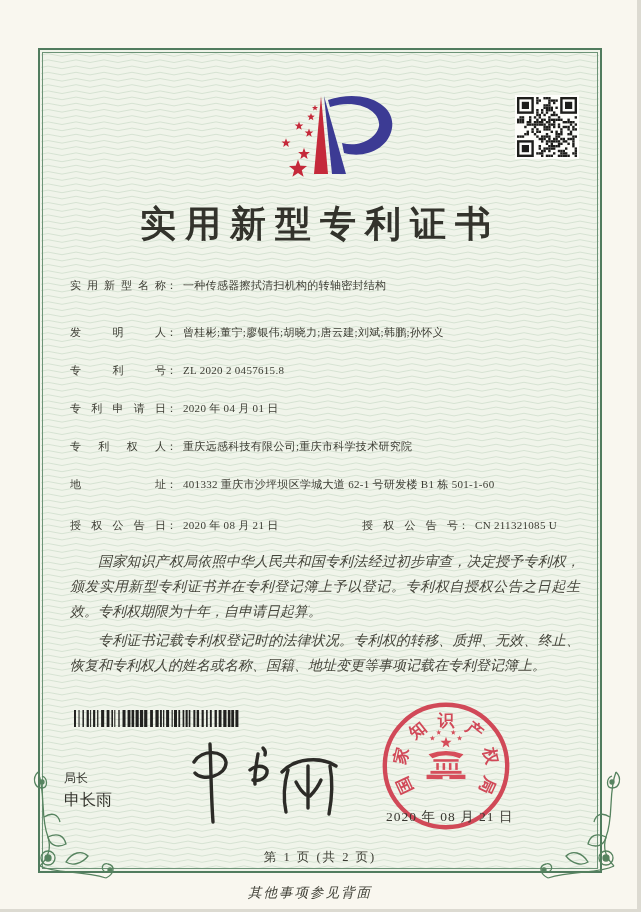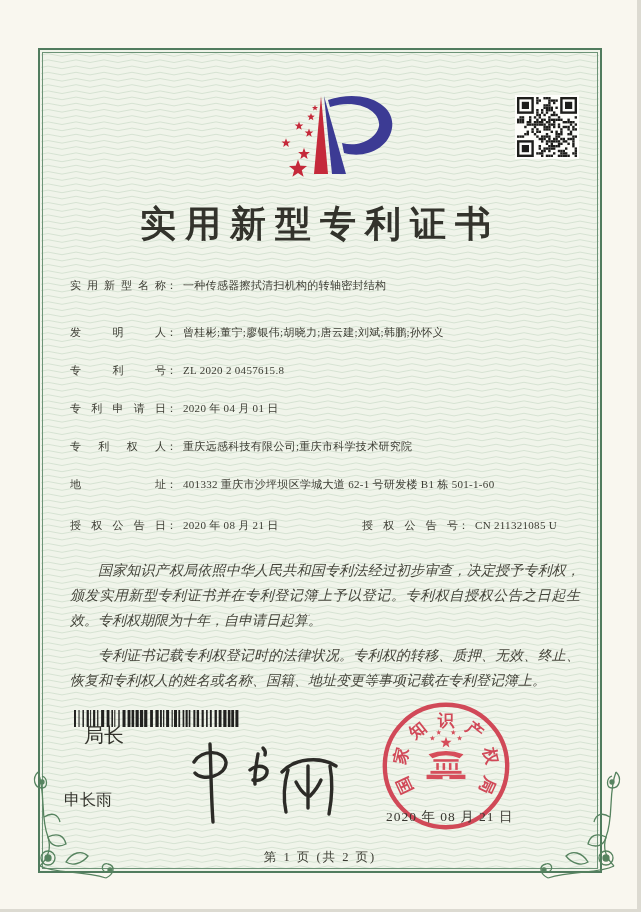--- a/index.html
+++ b/index.html
@@ -32,23 +32,23 @@
   }
   .field-row{position:absolute;left:30px;font-size:11px;color:#3c3c33;width:520px;}
   .flabel{display:inline-block;width:96px;text-align:justify;text-align-last:justify;vertical-align:top;}
   .fcolon{display:inline-block;width:17px;vertical-align:top;}
   .fvalue{display:inline-block;max-width:398px;vertical-align:top;word-break:break-all;letter-spacing:.3px;line-height:1.45;}
   .grant2{position:absolute;left:292px;top:0;white-space:nowrap;}
   .paras{
     position:absolute;left:30px;top:499px;width:510px;
     font-size:14px;line-height:1.8;color:#45453b;font-style:italic;text-align:justify;
   }
-  .paras p{margin:9px 0 3px 0;text-indent:2em;}
+  .paras p{margin:0 0 3px 0;text-indent:2em;}
   .barcode{position:absolute;left:34px;top:660px;}
-  .director-title{position:absolute;left:24px;top:672px;font-size:20px;color:#33332c;font-family:"Liberation Sans","DejaVu Sans",sans-serif;margin-left:20px;}
+  .director-title{position:absolute;left:24px;top:720px;font-size:12px;color:#33332c;font-family:"Liberation Sans","DejaVu Sans",sans-serif;}
   .director-name{position:absolute;left:24px;top:740px;font-size:16px;color:#33332c;font-family:"Liberation Sans","DejaVu Sans",sans-serif;}
   .signature{position:absolute;left:140px;top:682px;}
   .seal{position:absolute;left:338px;top:648px;mix-blend-mode:multiply;opacity:.93;}
   .seal-date{position:absolute;left:346px;top:758px;font-size:13.5px;letter-spacing:1px;color:#3a3932;z-index:4;}
   .page-info{position:absolute;left:0;top:799px;width:100%;text-align:center;font-size:12.5px;letter-spacing:2px;color:#3c3c33;}
   .back-note{position:absolute;left:0;top:884px;width:620px;text-align:center;font-size:13.5px;font-style:italic;color:#3e3e35;letter-spacing:2px;}
   .ornament{position:absolute;z-index:3;pointer-events:none;}
   .orn-left{left:-14px;top:712px;}
   .orn-right{left:488px;top:712px;transform:scaleX(-1);}
 </style>
@@ -573,13 +573,14 @@
       <path d="M22,75 C32,70 38,74 40,82 C32,86 24,84 22,75 Z"></path>
       <path d="M40,100 C46,90 56,88 62,94 C56,102 46,104 40,100 Z"></path>
       <circle cx="22" cy="96" r="7"></circle>
       <circle cx="22" cy="96" r="3" fill="#56835f"></circle>
       <circle cx="16" cy="20" r="2" fill="#56835f"></circle>
       <circle cx="84" cy="108" r="2" fill="#56835f"></circle>
       <path d="M18,55 C26,50 32,52 34,60"></path>
     </svg>
   </div>
 
+  <div class="back-note">其他事项参见背面</div>
 </div>
 
 </body></html>

